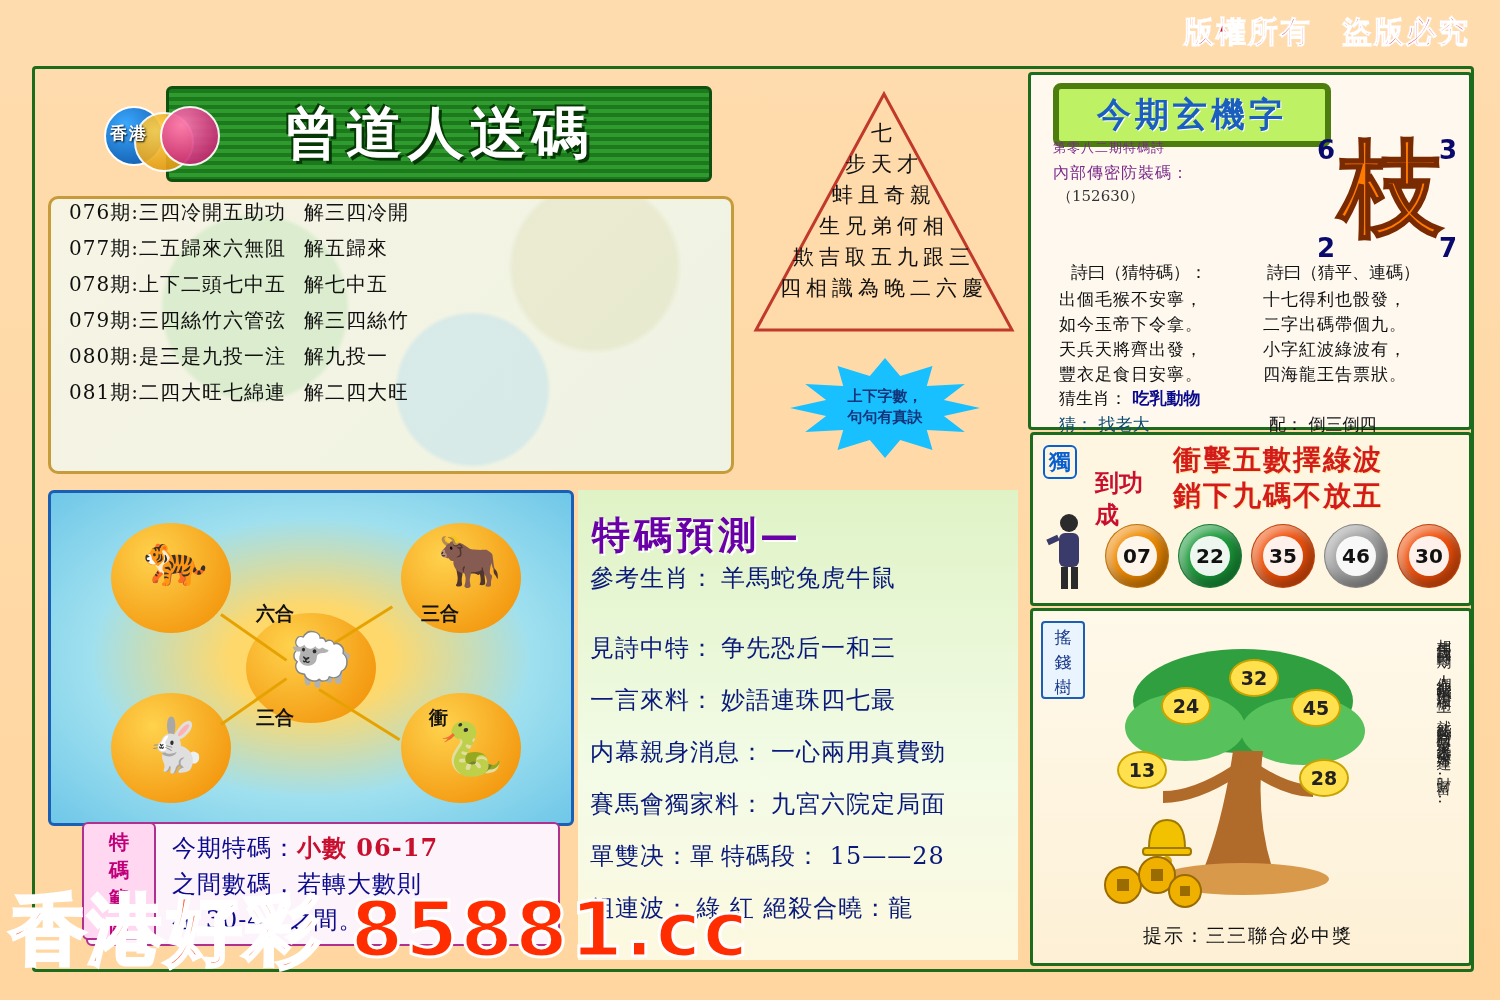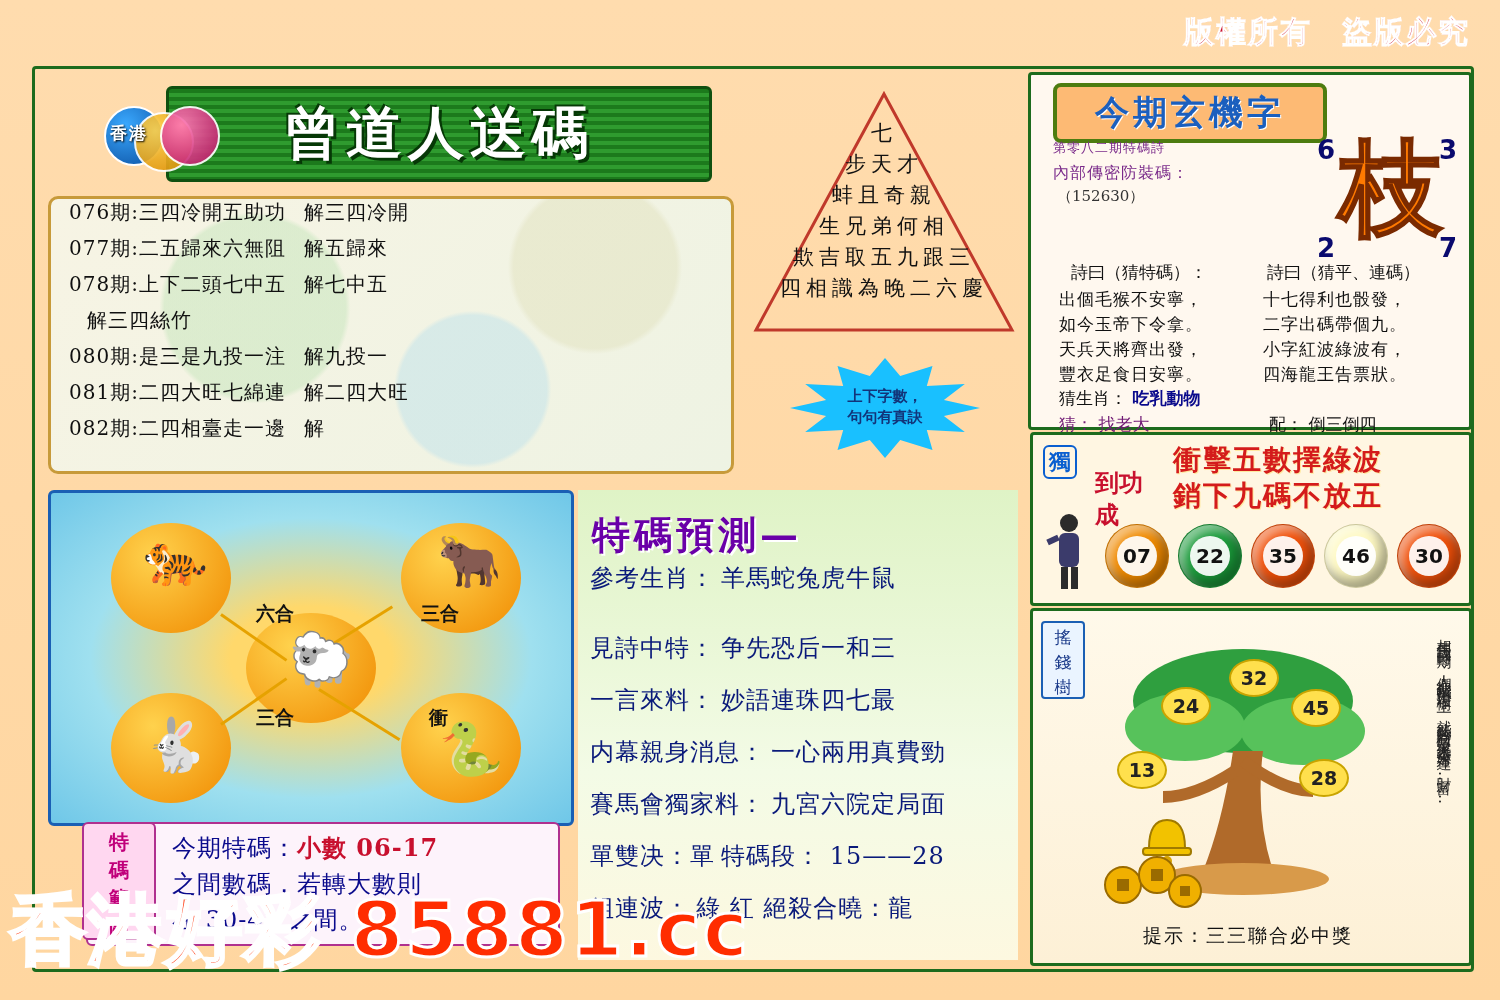--- a/index.html
+++ b/index.html
@@ -101,21 +101,21 @@
     font-size:15px;color:#12347a;line-height:21px;font-weight:bold;
   }
 
   
   .xuanji{
     position:absolute;left:1028px;top:72px;width:438px;height:352px;
     border:3px solid #1d6b1d;border-radius:4px;background:#fff8ef;
   }
   .xj-title{
     position:absolute;left:22px;top:8px;width:266px;height:52px;
-    background:#fdba74;border:4px solid #4d7c0f;border-radius:8px;
+    background:#bef264;border:6px solid #4d7c0f;border-radius:8px;
     display:flex;align-items:center;justify-content:center;
     font-family:"DejaVu Serif","Liberation Serif",serif;
     font-size:34px;font-weight:bold;color:#1b5fbe;letter-spacing:4px;
     text-shadow:1px 1px 0 #fff;
   }
   .xj-sub{
     position:absolute;left:22px;top:64px;font-size:13px;color:#7a2a8a;
     font-family:"DejaVu Serif","Liberation Serif",serif;letter-spacing:1px;
   }
   .xj-sub2{
@@ -151,21 +151,21 @@
     font-size:17px;color:#101010;line-height:25px;letter-spacing:1px;
   }
   .poem-col.l{left:28px;width:190px;}
   .poem-col.r{left:232px;width:200px;}
   .xj-foot1{
     position:absolute;left:28px;top:312px;font-size:17px;color:#101010;
     font-family:"DejaVu Serif","Liberation Serif",serif;
   }
   .xj-foot1 b{color:#0a0a8c;}
   .xj-foot2{
-    position:absolute;left:28px;top:338px;font-size:17px;color:#701a75;
+    position:absolute;left:28px;top:338px;font-size:17px;color:#0c4a6e;
     font-family:"DejaVu Serif","Liberation Serif",serif;
   }
   .xj-foot3{
     position:absolute;left:238px;top:338px;font-size:17px;color:#101010;
     font-family:"DejaVu Serif","Liberation Serif",serif;
   }
 
   
   .ballbox{
     position:absolute;left:1030px;top:432px;width:436px;height:168px;
@@ -334,33 +334,30 @@
     </div>
     <div class="verse-row">
       <span class="lead">077期:二五歸來六無阻</span>
       <span class="ans">解五歸來</span>
     </div>
     <div class="verse-row">
       <span class="lead">078期:上下二頭七中五</span>
       <span class="ans">解七中五</span>
     </div>
     <div class="verse-row">
+      <span class="lead">079期:三四絲竹六管弦</span>
       <span class="ans">解三四絲竹</span>
     </div>
     <div class="verse-row">
       <span class="lead">080期:是三是九投一注</span>
       <span class="ans">解九投一</span>
     </div>
     <div class="verse-row">
       <span class="lead">081期:二四大旺七綿連</span>
       <span class="ans">解二四大旺</span>
-    </div>
-    <div class="verse-row">
-      <span class="lead">082期:二四相臺走一邊</span>
-      <span class="ans">解</span>
     </div>
   </div>
 
   <div class="tri-box">
     <svg class="tri-shape" viewBox="0 0 268 248">
       <polygon points="134,6 262,242 6,242" fill="none" stroke="#c0392b" stroke-width="3"></polygon>
     </svg>
     <div class="tri-lines">
       <div>七</div>
       <div>步天才</div>
@@ -437,21 +434,21 @@
     <div class="balls">
       <div class="ball" style="background:#f08a00">
         <span class="inner">07</span>
       </div>
       <div class="ball" style="background:#1a9a3a">
         <span class="inner">22</span>
       </div>
       <div class="ball" style="background:#f0500a">
         <span class="inner">35</span>
       </div>
-      <div class="ball" style="background:#fef9c3">
+      <div class="ball" style="background:#a3a3a3">
         <span class="inner">46</span>
       </div>
       <div class="ball" style="background:#f0500a">
         <span class="inner">30</span>
       </div>
     </div>
   </div>
 
   <div class="zodiac">
     <div class="zblob" style="left:60px;top:30px;width:120px;height:110px;"></div>

